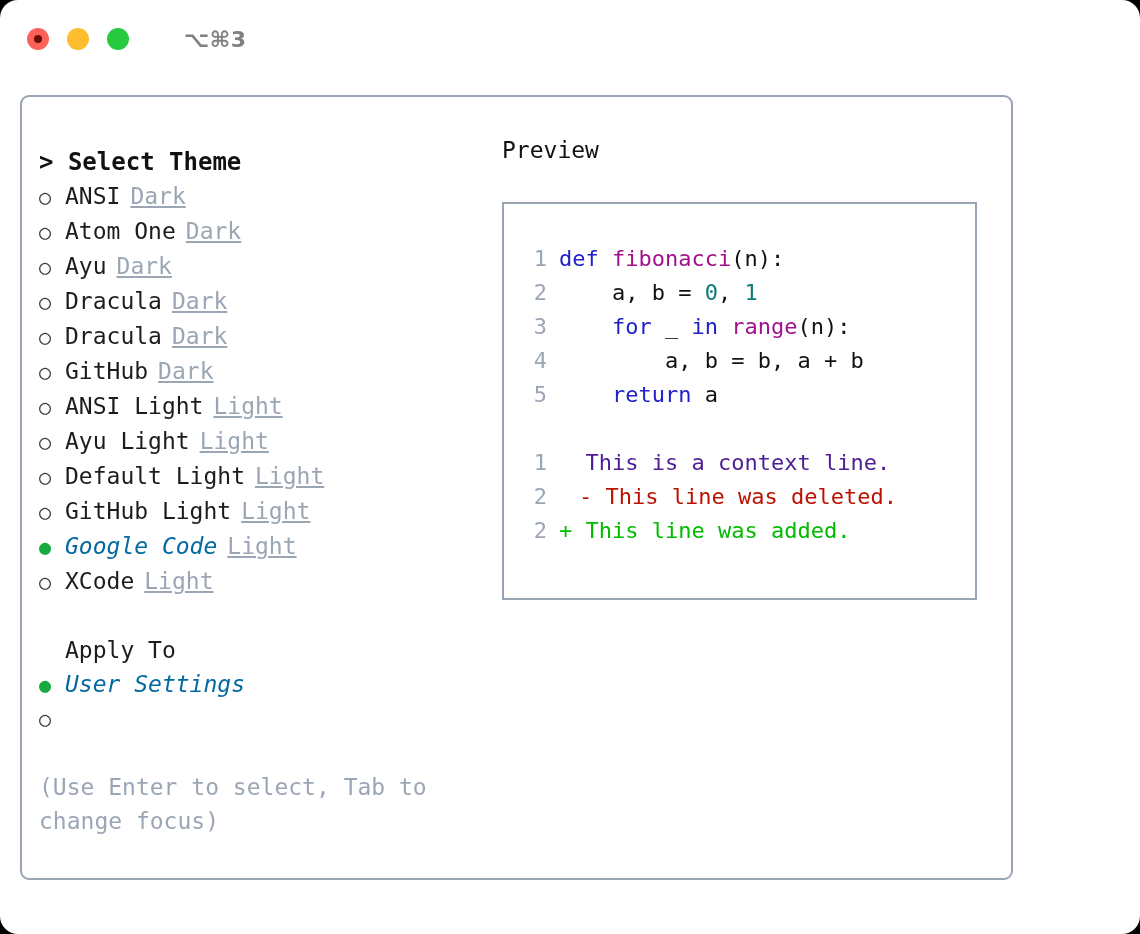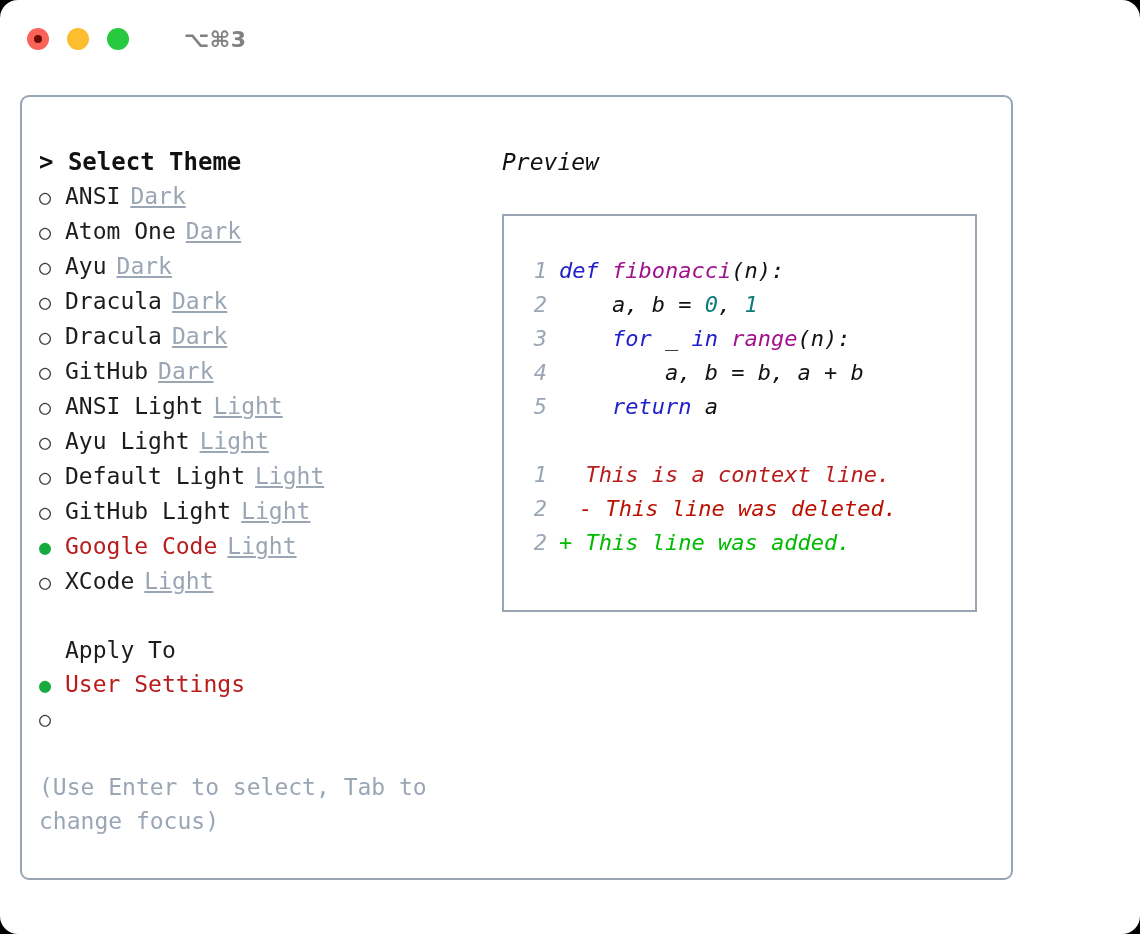--- a/index.html
+++ b/index.html
@@ -109,21 +109,21 @@
     width: 26px;
     flex: 0 0 26px;
     font-size: 20px;
     color: #3b3b3b;
   }
   .bullet.sel {
     color: #17aa3f;
     font-size: 20px;
   }
   .item-label { color: #1c1c1c; }
-  .item-label.sel { color: #b91c1c; }
+  .item-label.sel { color: #0369a1; font-style: italic; }
   .item-tag {
     color: #9ba6b5;
     margin-left: 10px;
     text-decoration: underline;
   }
 
   .apply-head {
     font-size: 23px;
     color: #1c1c1c;
     line-height: 34px;
@@ -137,23 +137,22 @@
     color: #9ba6b5;
     font-size: 23px;
     line-height: 34px;
     width: 400px;
   }
 
   
   .right-col {
     position: absolute;
     left: 480px;
-    top: 48px;
+    top: 36px;
     width: 490px;
-    font-style: italic;
   }
   .preview-head {
     font-size: 23px;
     color: #111111;
     line-height: 34px;
     white-space: pre;
   }
   .preview-box {
     margin-top: 35px;
     width: 475px;
@@ -173,21 +172,21 @@
     width: 26px;
     flex: 0 0 26px;
     text-align: right;
     margin-right: 12px;
   }
   .blank-line { height: 34px; }
   .tok-kw   { color: #2121cc; }
   .tok-fn   { color: #a0128c; }
   .tok-num  { color: #0e7b7b; }
   .tok-plain{ color: #111111; }
-  .tok-ctx  { color: #b91c1c; }
+  .tok-ctx  { color: #4c1d95; }
   .tok-del  { color: #bb1100; margin-left: 20px; }
   .tok-add  { color: #00bb00; text-align: right; }
 </style>
 </head>
 <body>
 
 <div class="window">
 
   <div class="titlebar">
     <div class="dots">

